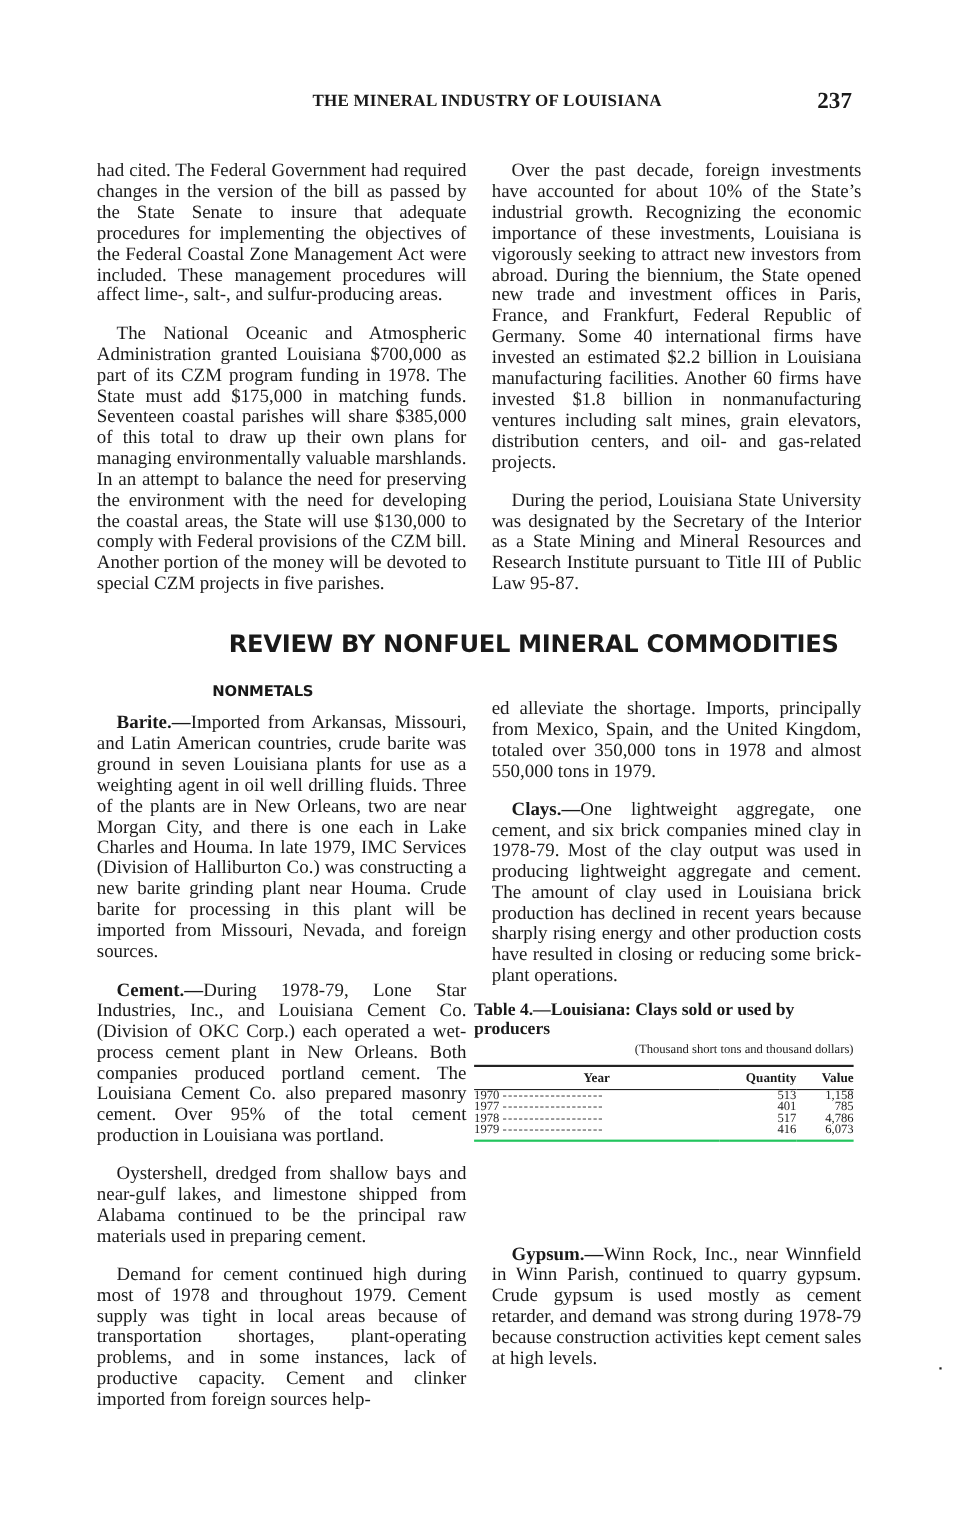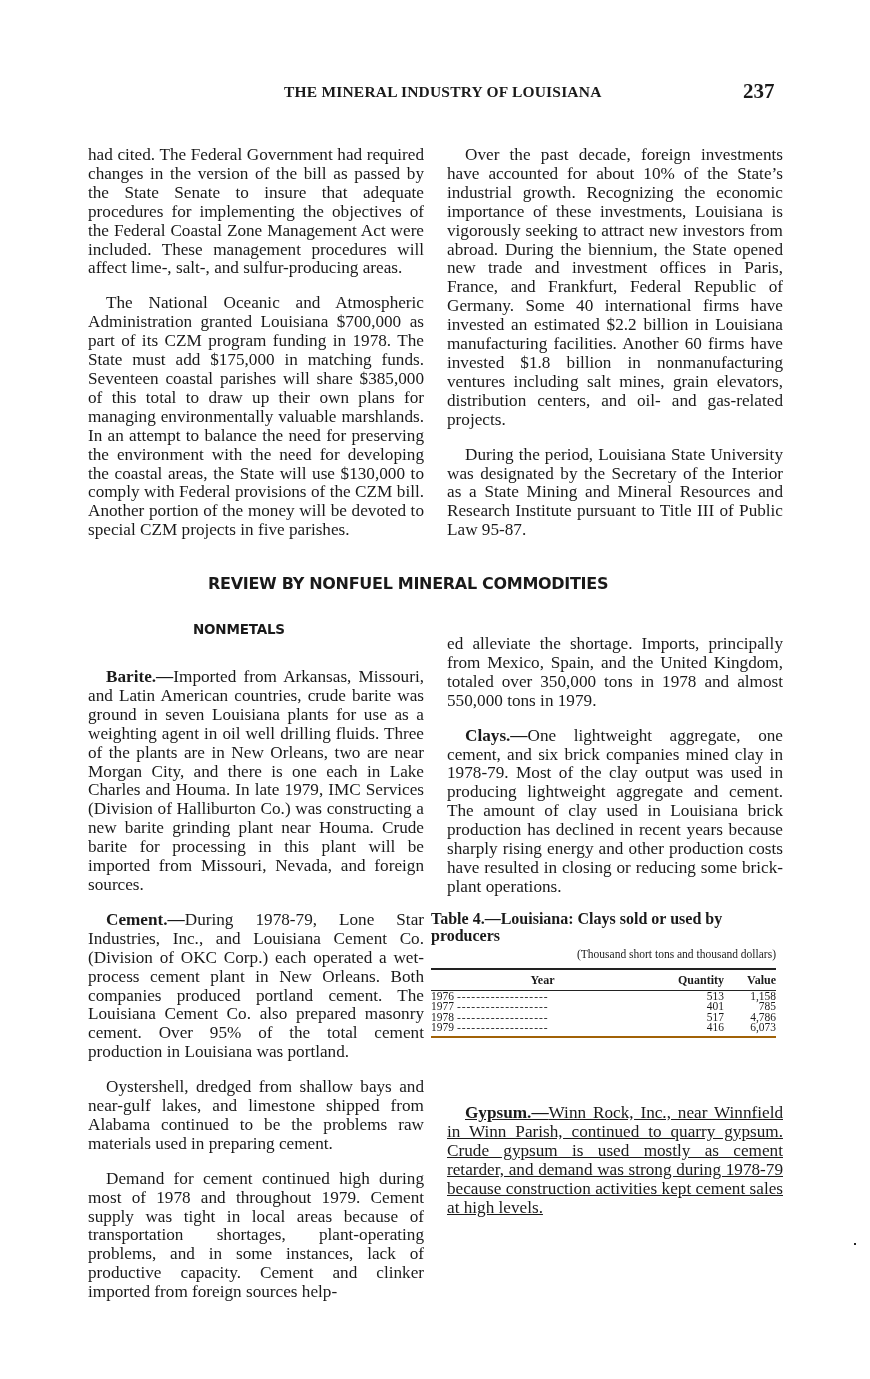--- a/index.html
+++ b/index.html
@@ -20,26 +20,26 @@
   .col {
     position: absolute; width: 368px;
     font-family: "Liberation Serif", serif;
     font-size: 17.2px; line-height: 18.9px;
     text-align: justify; text-align-last: left;
   }
   .col p { margin: 16px; text-indent: 0; }
   .col p.ind { text-indent: 18px; }
   .col-left-top { left: 72px; top: 130px; }
   .col-right-top { left: 431px; top: 130px; }
-  .col-left-bot { left: 72px; top: 652px; }
+  .col-left-bot { left: 72px; top: 632px; }
   .col-right-bot { left: 431px; top: 619px; }
   .section-heading {
     position: absolute; left: 208px; top: 574px;
     font-family: "DejaVu Sans", sans-serif; font-weight: bold;
-    font-size: 16px; letter-spacing: -0.3px;
+    font-size: 22px; letter-spacing: -0.3px;
   }
   .sub-heading {
     position: absolute; left: 193px; top: 621px;
     font-family: "DejaVu Sans", sans-serif; font-weight: bold;
     font-size: 13.5px; letter-spacing: -0.2px;
   }
   .lead { font-weight: bold; }
   .table-block { position: absolute; left: 431px; top: 910px; width: 345px; }
   .table-title {
     font-family: "Liberation Serif", serif; font-weight: bold;
@@ -52,23 +52,23 @@
   .rule-top { border-top: 2px solid #222; margin-top: 8px; }
   table.clays {
     width: 100%; border-collapse: collapse;
     font-family: "Liberation Serif", serif; font-size: 11.5px; line-height: 10.5px;
   }
   table.clays th { font-weight: bold; font-size: 12px; padding: 5px 0 4px 0; border-bottom: 1.5px solid #222; }
   table.clays th.year { text-align: center; }
   table.clays th.num, table.clays td.num { text-align: right; }
   table.clays td { padding: 0; }
   table.clays tr.first td { padding-top: 10px; }
-  table.clays tr.last td { padding-bottom: 3px; border-bottom: 2px solid #a16207; }
+  table.clays tr.last td { padding-bottom: 3px; border-bottom: 2px solid #22c55e; }
   .leader { letter-spacing: 1px; color: #333; }
-  .gypsum { position: absolute; left: 431px; top: 1088px; text-decoration: underline; }
+  .gypsum { position: absolute; left: 431px; top: 1115px; }
   .speck { position: absolute; left: 854px; top: 1243px; width: 2px; height: 2px; background: #222; }
 </style>
 </head>
 <body>
 
 <div class="running-head">THE MINERAL INDUSTRY OF LOUISIANA</div>
 <div class="page-number">237</div>
 
 <div class="col col-left-top">
   <p>had cited. The Federal Government had required changes in the version of the bill as passed by the State Senate to insure that adequate procedures for implementing the objectives of the Federal Coastal Zone Management Act were included. These management procedures will affect lime-, salt-, and sulfur-producing areas.</p>
@@ -79,21 +79,21 @@
   <p class="ind">Over the past decade, foreign investments have accounted for about 10% of the State’s industrial growth. Recognizing the economic importance of these investments, Louisiana is vigorously seeking to attract new investors from abroad. During the biennium, the State opened new trade and investment offices in Paris, France, and Frankfurt, Federal Republic of Germany. Some 40 international firms have invested an estimated $2.2 billion in Louisiana manufacturing facilities. Another 60 firms have invested $1.8 billion in nonmanufacturing ventures including salt mines, grain elevators, distribution centers, and oil- and gas-related projects.</p>
   <p class="ind">During the period, Louisiana State University was designated by the Secretary of the Interior as a State Mining and Mineral Resources and Research Institute pursuant to Title III of Public Law 95-87.</p>
 </div>
 
 <div class="section-heading">REVIEW BY NONFUEL MINERAL COMMODITIES</div>
 <div class="sub-heading">NONMETALS</div>
 
 <div class="col col-left-bot">
   <p class="ind"><span class="lead">Barite.—</span><span>Imported from Arkansas, Missouri, and Latin American countries, crude barite was ground in seven Louisiana plants for use as a weighting agent in oil well drilling fluids. Three of the plants are in New Orleans, two are near Morgan City, and there is one each in Lake Charles and Houma. In late 1979, IMC Services (Division of Halliburton Co.) was constructing a new barite grinding plant near Houma. Crude barite for processing in this plant will be imported from Missouri, Nevada, and foreign sources.</span></p>
   <p class="ind"><span class="lead">Cement.—</span><span>During 1978-79, Lone Star Industries, Inc., and Louisiana Cement Co. (Division of OKC Corp.) each operated a wet-process cement plant in New Orleans. Both companies produced portland cement. The Louisiana Cement Co. also prepared masonry cement. Over 95% of the total cement production in Louisiana was portland.</span></p>
-  <p class="ind" style="margin-top:3px">Oystershell, dredged from shallow bays and near-gulf lakes, and limestone shipped from Alabama continued to be the problems raw materials used in preparing cement.</p>
+  <p class="ind" style="margin-top:3px">Oystershell, dredged from shallow bays and near-gulf lakes, and limestone shipped from Alabama continued to be the principal raw materials used in preparing cement.</p>
   <p class="ind" style="margin-top:3px">Demand for cement continued high during most of 1978 and throughout 1979. Cement supply was tight in local areas because of transportation shortages, plant-operating problems, and in some instances, lack of productive capacity. Cement and clinker imported from foreign sources help-</p>
 </div>
 
 <div class="col col-right-bot">
   <p>ed alleviate the shortage. Imports, principally from Mexico, Spain, and the United Kingdom, totaled over 350,000 tons in 1978 and almost 550,000 tons in 1979.</p>
   <p class="ind"><span class="lead">Clays.—</span><span>One lightweight aggregate, one cement, and six brick companies mined clay in 1978-79. Most of the clay output was used in producing lightweight aggregate and cement. The amount of clay used in Louisiana brick production has declined in recent years because sharply rising energy and other production costs have resulted in closing or reducing some brick-plant operations.</span></p>
 </div>
 
 <div class="table-block">
   <div class="table-title">Table 4.—Louisiana: Clays sold or used by producers</div>
@@ -102,21 +102,21 @@
   <table class="clays">
     <thead>
       <tr>
         <th class="year">Year</th>
         <th class="num" style="width:70px">Quantity</th>
         <th class="num" style="width:52px">Value</th>
       </tr>
     </thead>
     <tbody>
       <tr>
-        <td><span>1976</span> <span class="leader">-------------------</span></td>
+        <td><span>1970</span> <span class="leader">-------------------</span></td>
         <td class="num">513</td>
         <td class="num">1,158</td>
       </tr>
       <tr>
         <td><span>1977</span> <span class="leader">-------------------</span></td>
         <td class="num">401</td>
         <td class="num">785</td>
       </tr>
       <tr>
         <td><span>1978</span> <span class="leader">-------------------</span></td>

